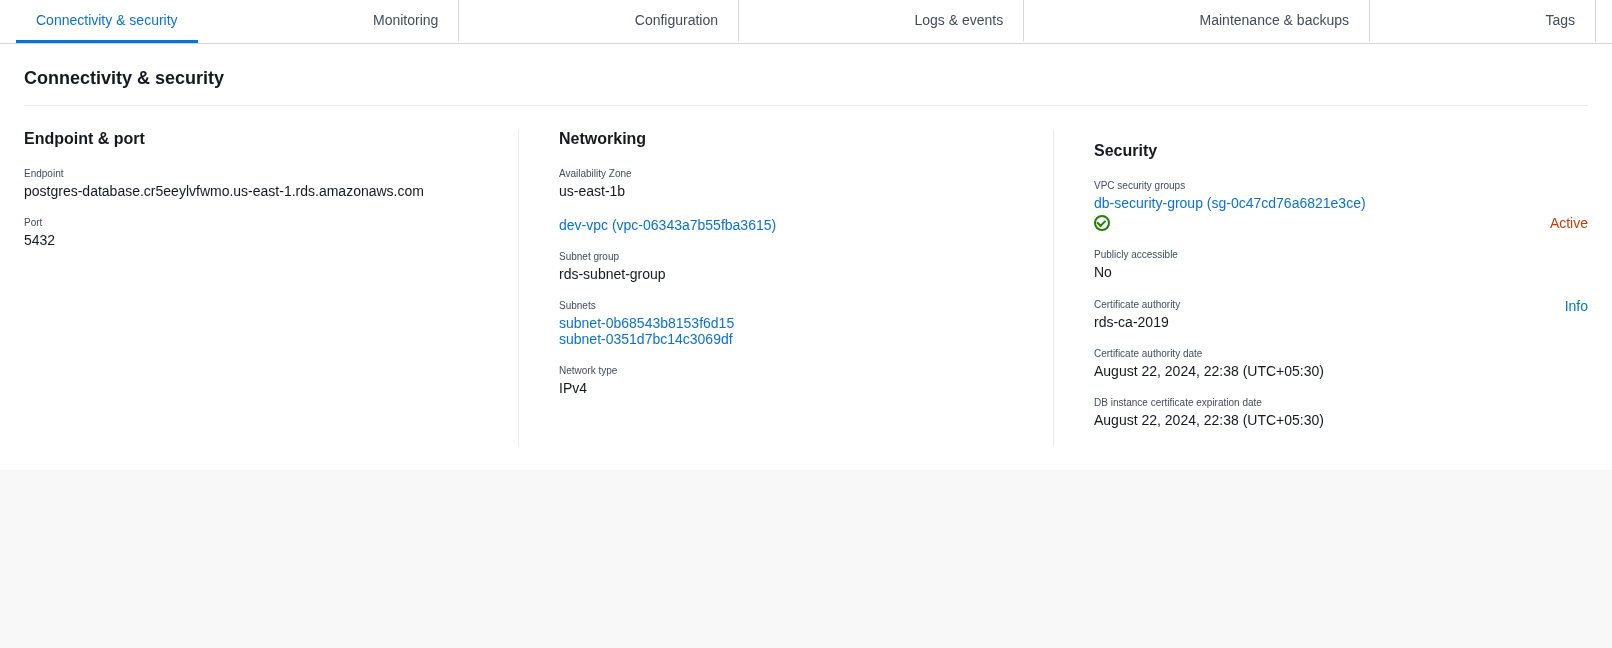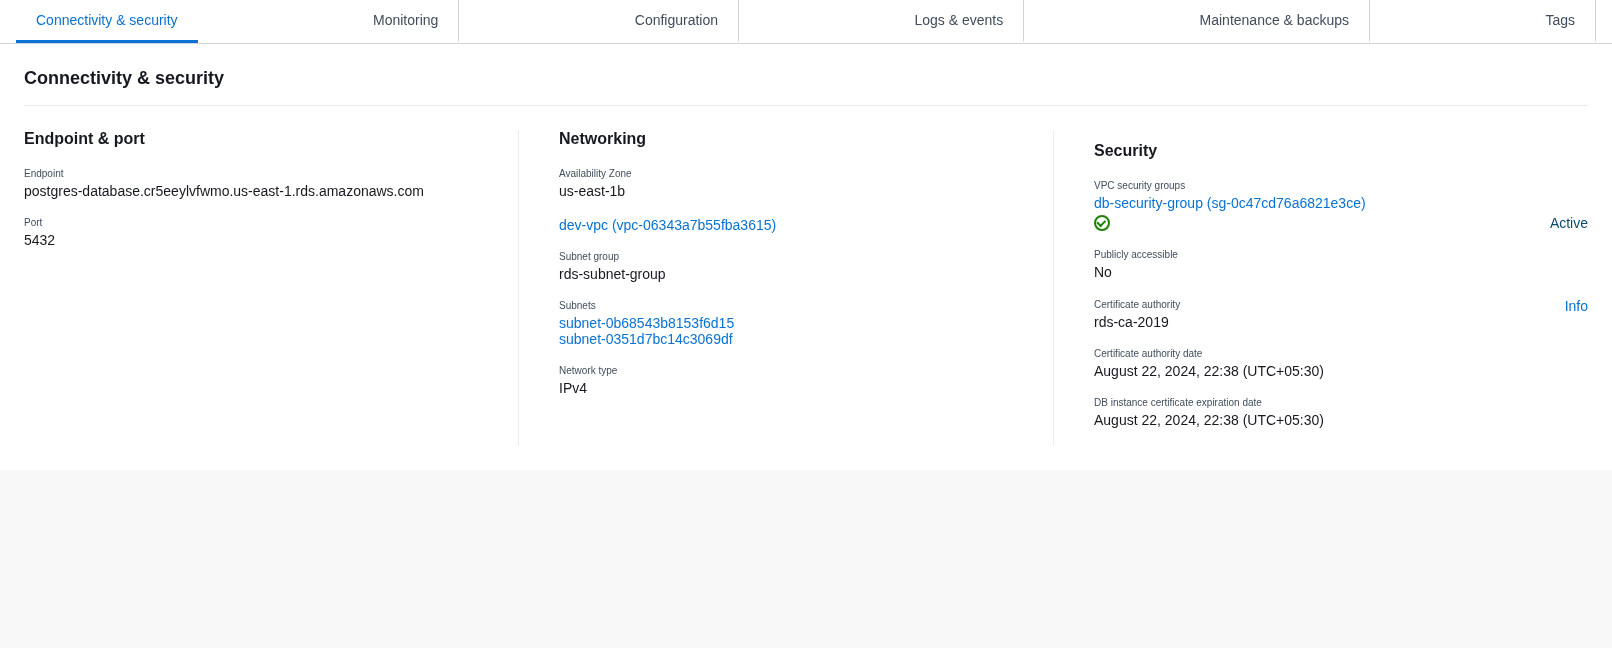--- a/index.html
+++ b/index.html
@@ -95,21 +95,21 @@
     .field-value.link {
       color: #0972d3;
       cursor: pointer;
       text-decoration: none;
     }
 
     .status-active {
       display: flex;
       align-items: center;
       gap: 6px;
-      color: #0c4a6e;
+      color: #c2410c;
       font-size: 14px;
       margin-top: 4px;
     }
 
     .status-icon {
       width: 16px;
       height: 16px;
       border-radius: 50%;
       border: 2px solid #1d8102;
       display: flex;

